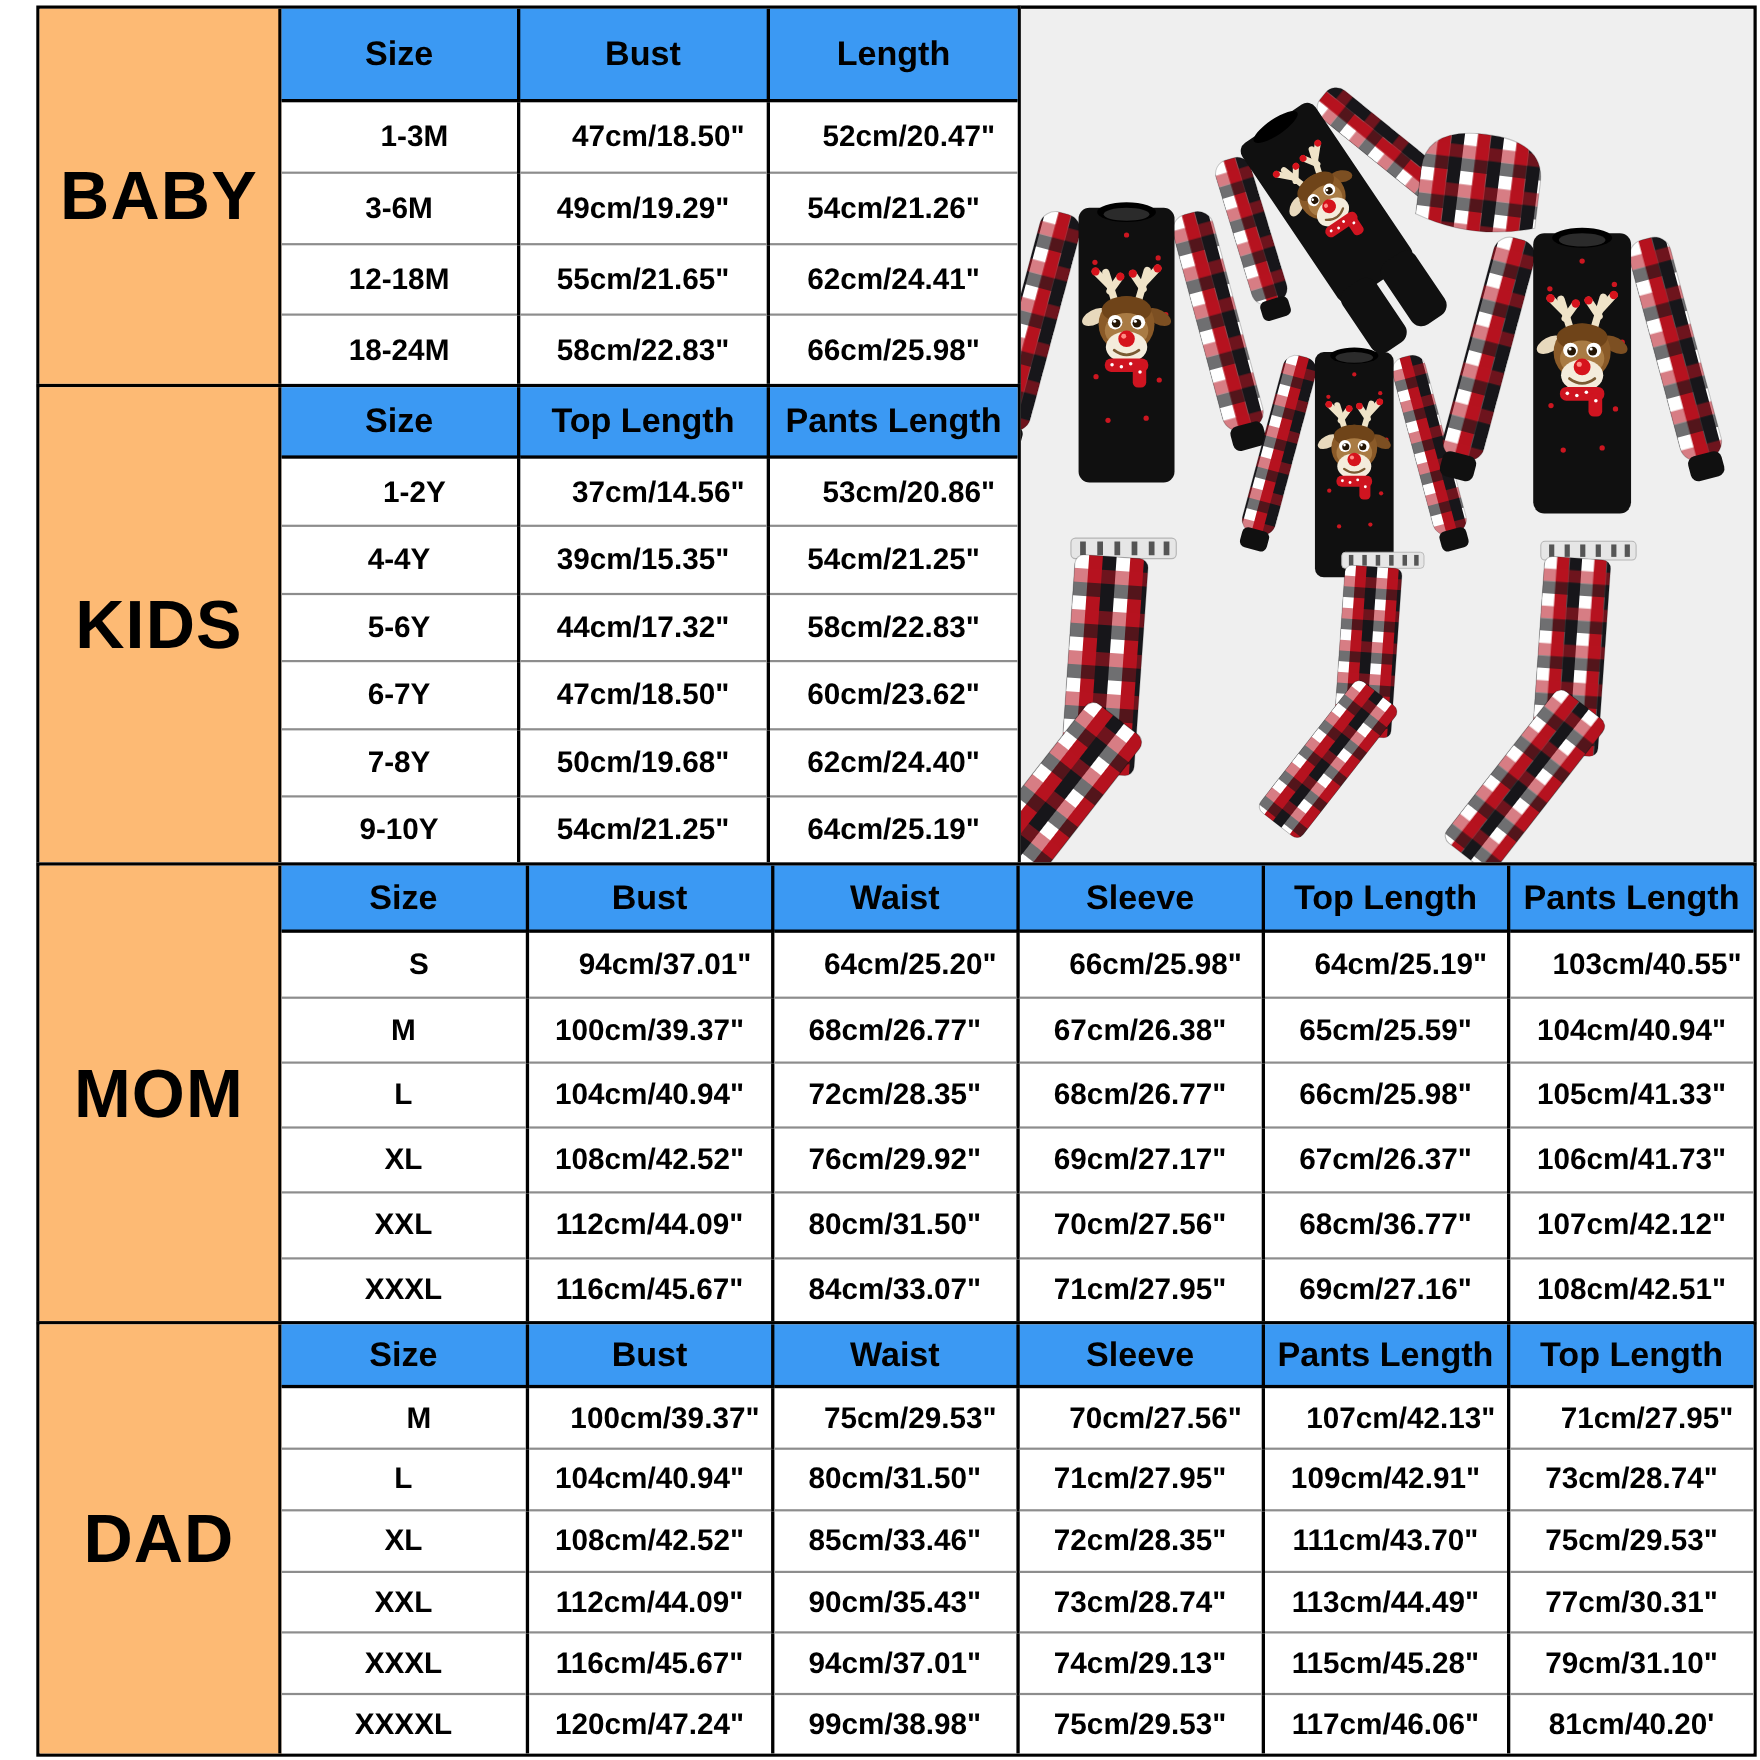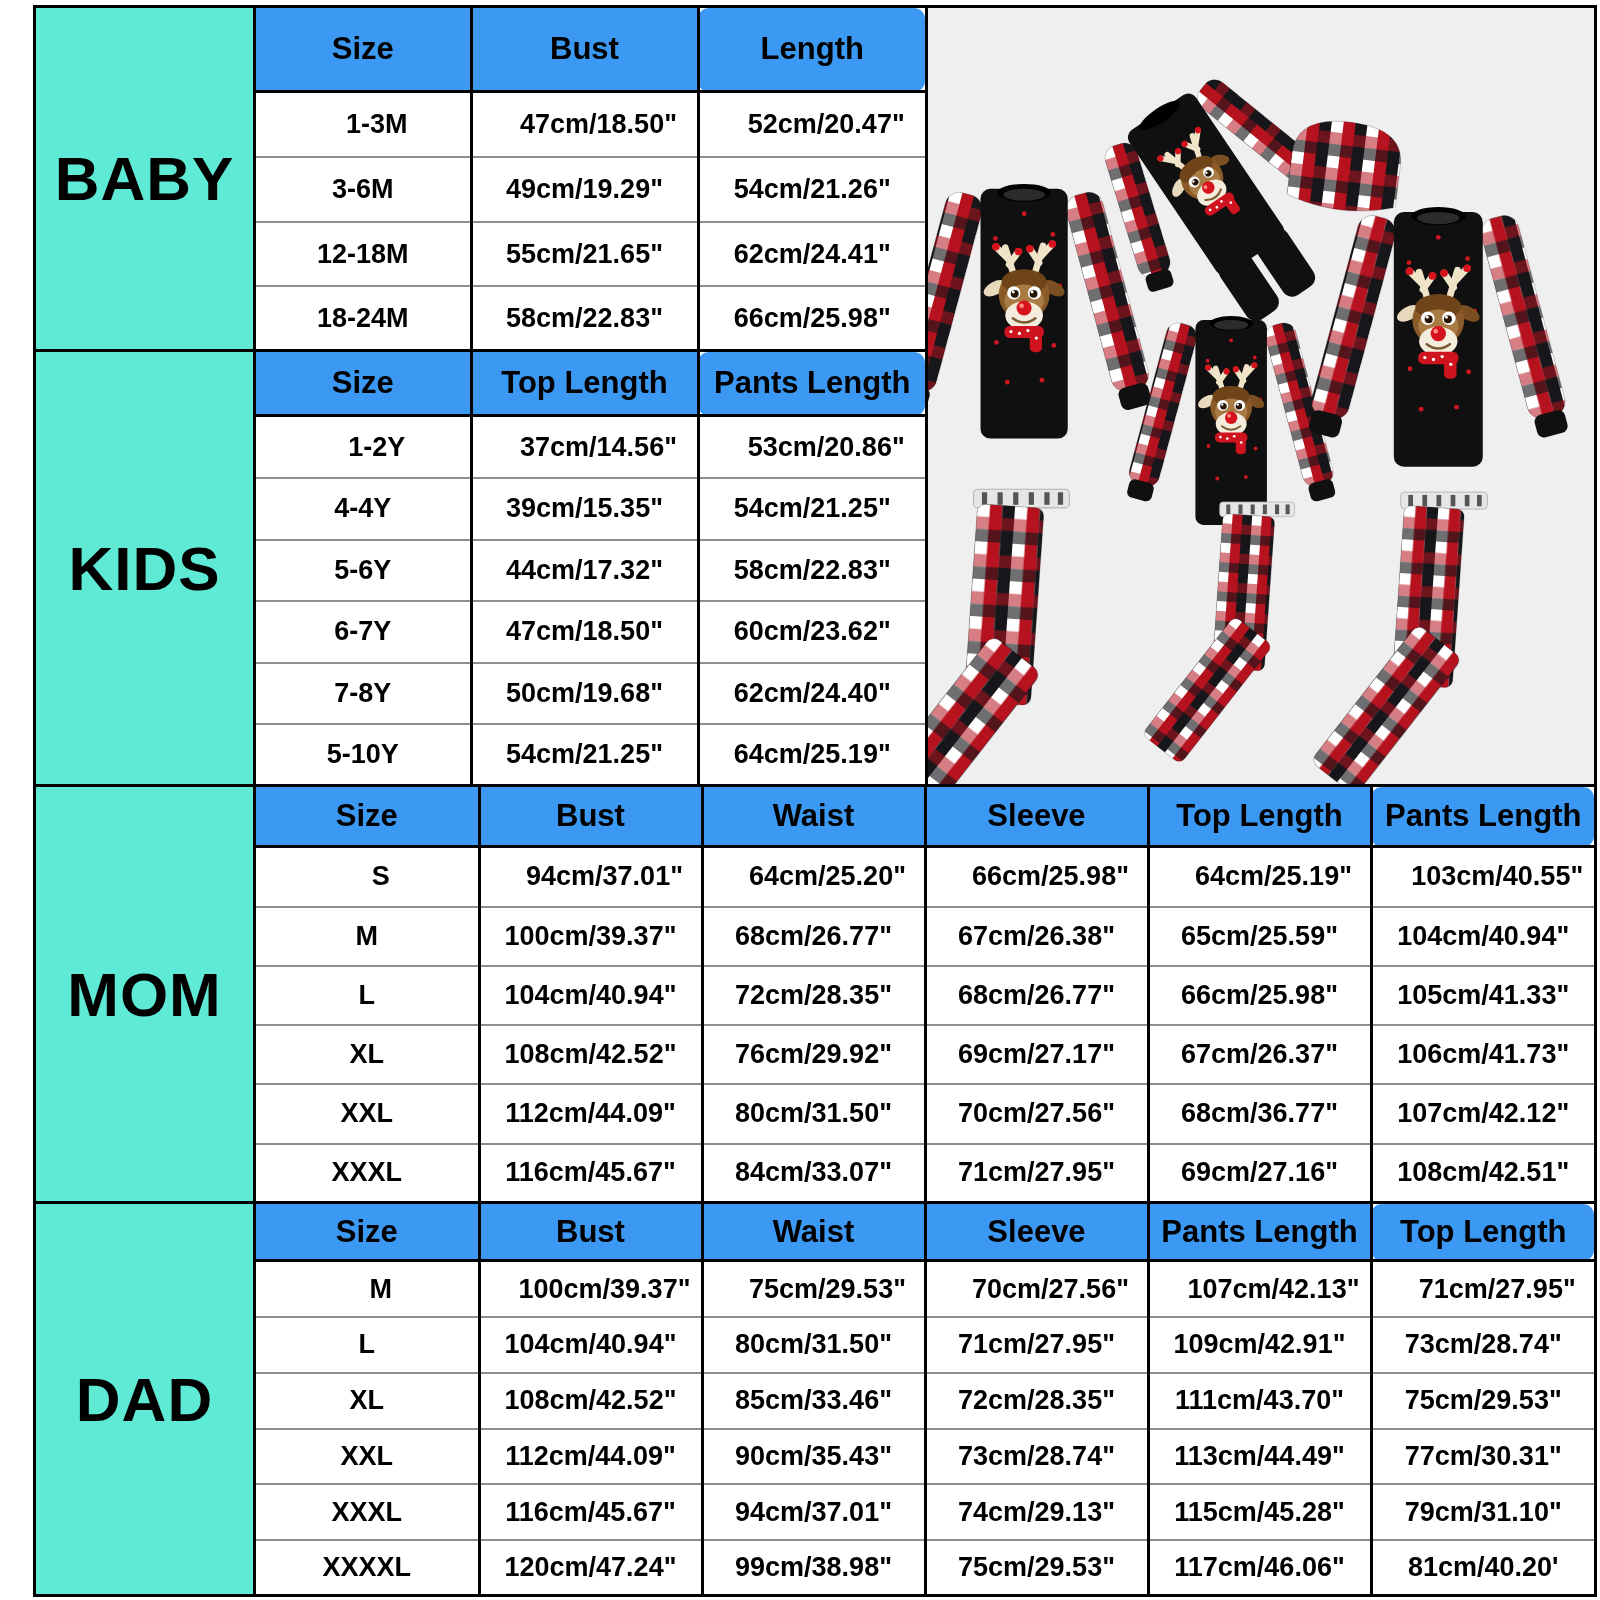--- a/index.html
+++ b/index.html
@@ -16,31 +16,31 @@
   
   .section{
     position:absolute;display:flex;border:3px solid #000;box-sizing:border-box;
     background:#ffffff;z-index:2;
   }
   .s-baby{left:33px;top:5px;   width:895px; height:347px;}
   .s-kids{left:33px;top:349px; width:895px; height:438px;}
   .s-mom {left:33px;top:784px; width:1564px;height:420px;}
   .s-dad {left:33px;top:1201px;width:1564px;height:396px;}
   .label-cell{
-    width:220px;flex:0 0 220px;background:#5eead4;border-right:3px solid #000;
+    width:220px;flex:0 0 220px;background:#fdba74;border-right:3px solid #000;
     box-sizing:border-box;display:flex;align-items:center;justify-content:center;
     font-size:62px;font-weight:700;color:#000;letter-spacing:1px;
   }
   .size-table{border-collapse:collapse;table-layout:fixed;height:100%;flex:1 1 auto;}
   .size-table th{
     background:#3b99f3;color:#000;font-size:31px;font-weight:700;text-align:center;
     border:3px solid #000;border-top:none;padding:0;margin-top:34px;
   }
   .size-table th:first-child{border-left:none;}
-  .size-table th:last-child{border-right:none;border-radius:11px;}
+  .size-table th:last-child{border-right:none;}
   .size-table td{
     font-size:27px;font-weight:700;color:#000;text-align:center;padding:0;
     border-left:3px solid #000;border-top:2px solid #8d8d8d;background:#fff;
   }
   .size-table td:first-child{border-left:none;}
   .size-table tbody tr:first-child td{border-top:none;padding-left:28px;}
   .s-baby th{height:82px;}
   .s-kids th{height:62px;}
   .s-mom  th{height:58px;}
   .s-dad  th{height:55px;}
@@ -279,21 +279,21 @@
             <td>60cm/23.62"</td>
           </tr>
 
           <tr>
             <td>7-8Y</td>
             <td>50cm/19.68"</td>
             <td>62cm/24.40"</td>
           </tr>
 
           <tr>
-            <td>5-10Y</td>
+            <td>9-10Y</td>
             <td>54cm/21.25"</td>
             <td>64cm/25.19"</td>
           </tr>
 
       </tbody>
     </table>
   </div>
 
   <div class="section s-mom">
     <div class="label-cell">MOM</div>

